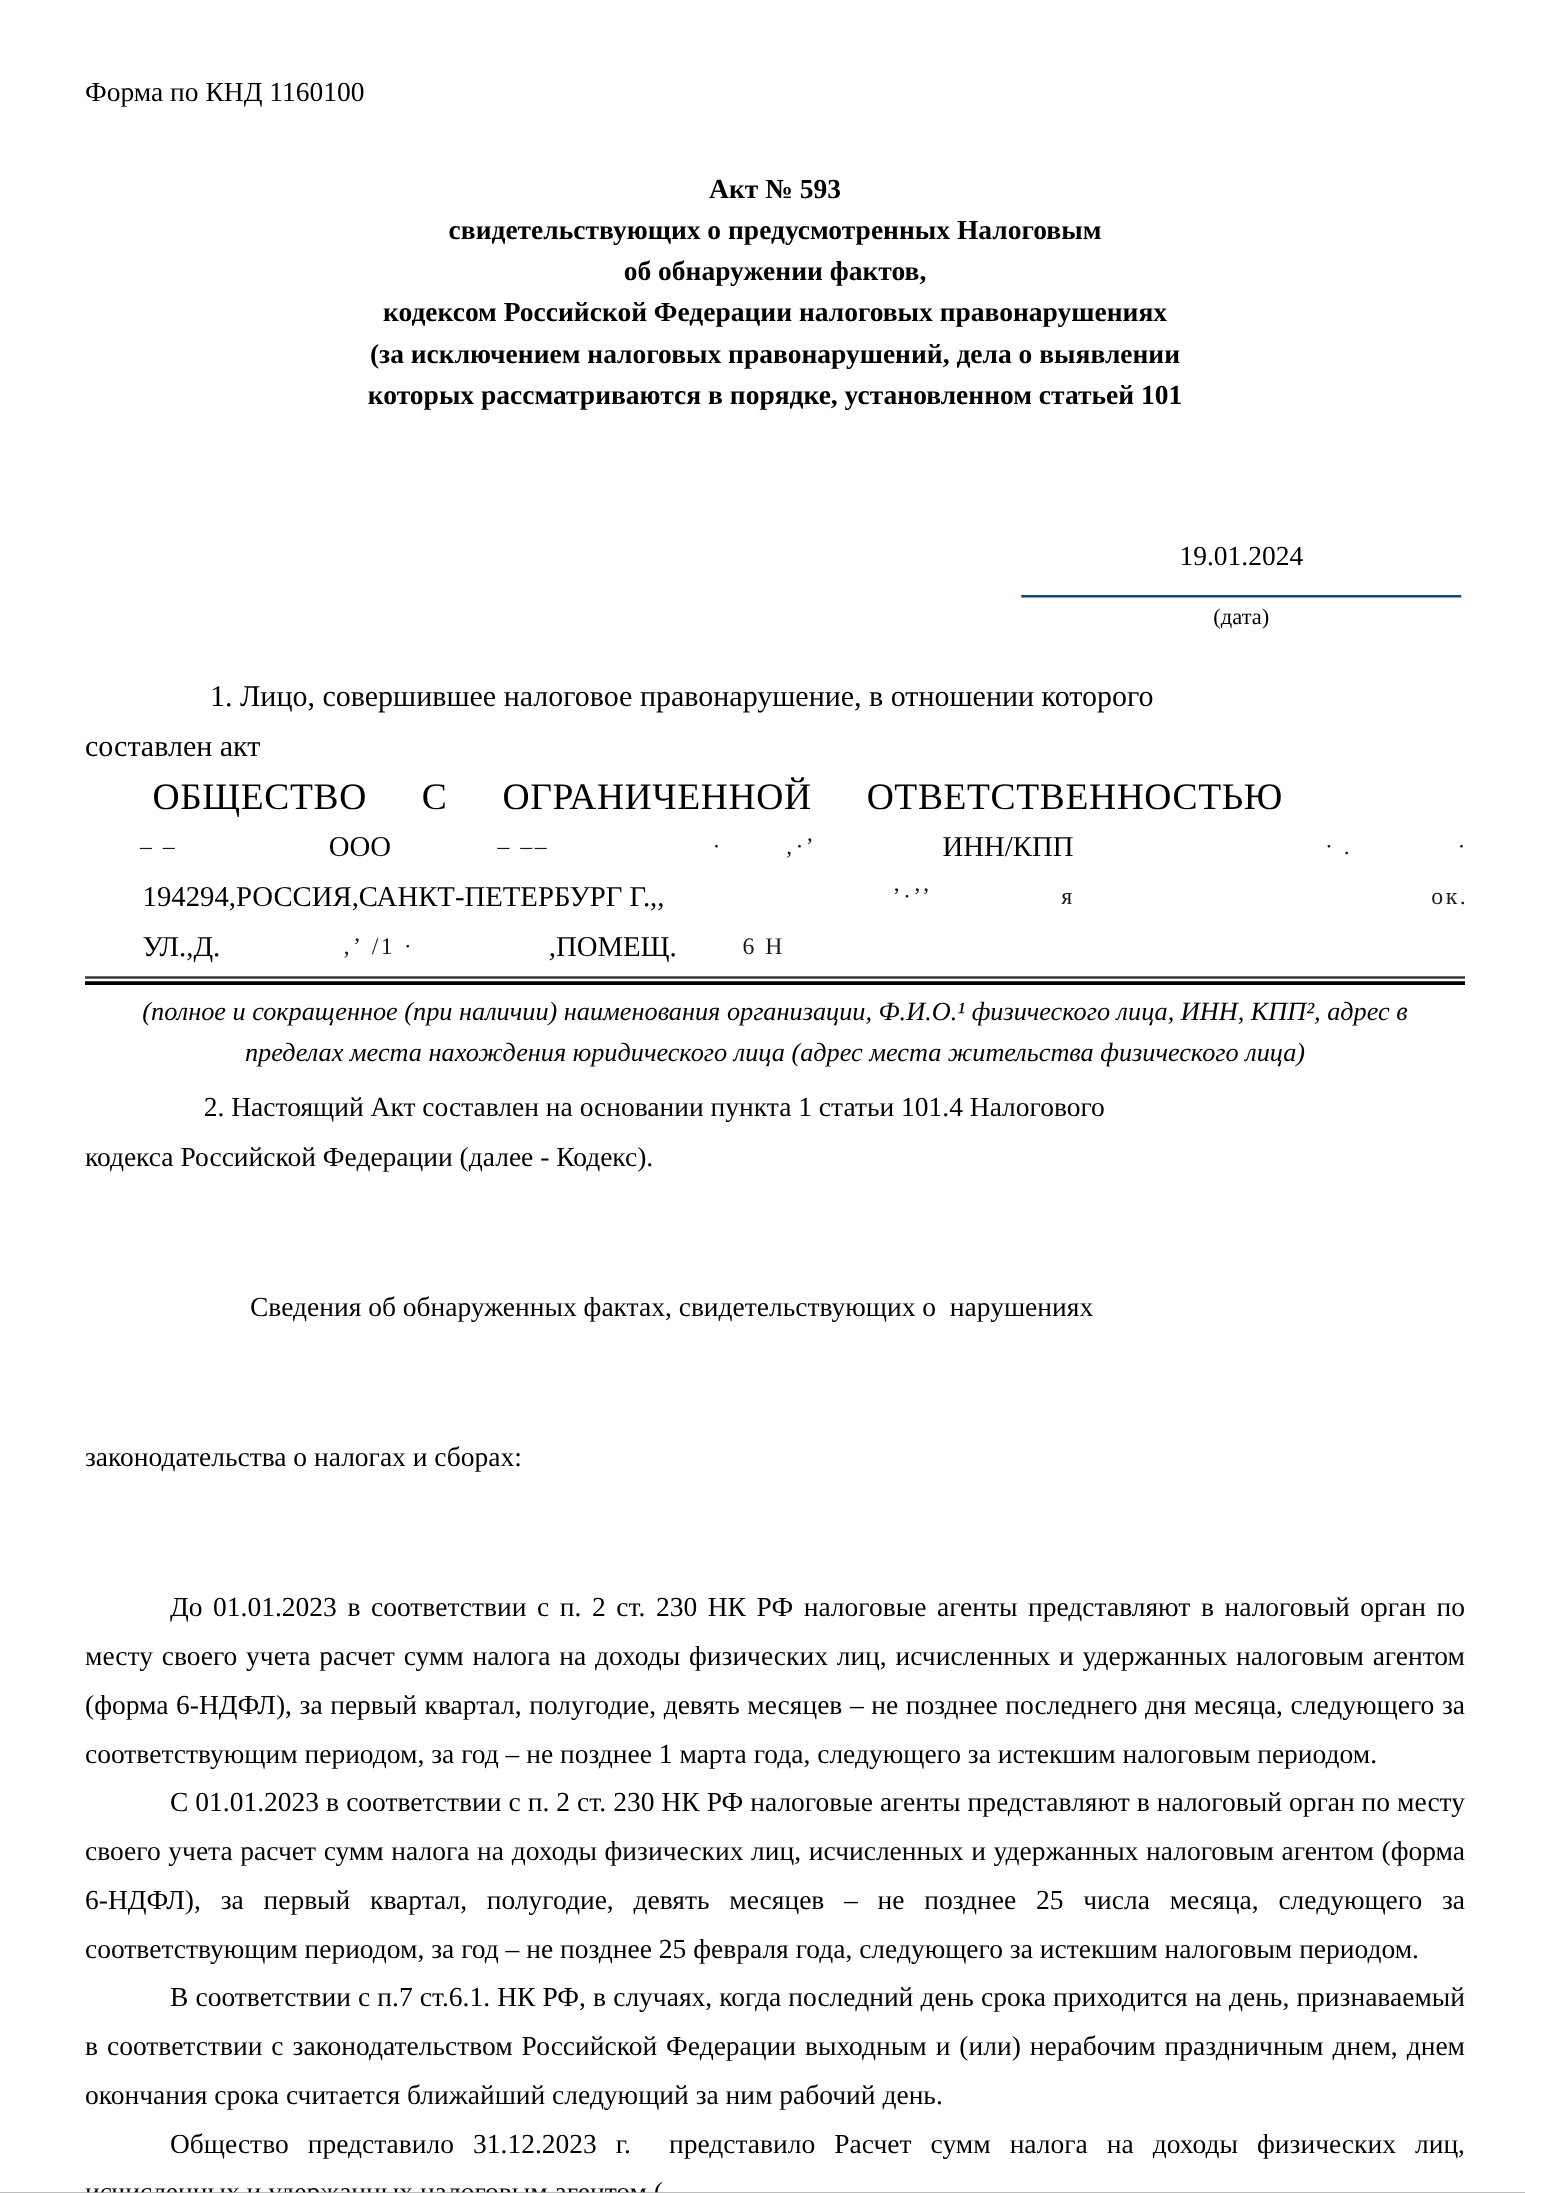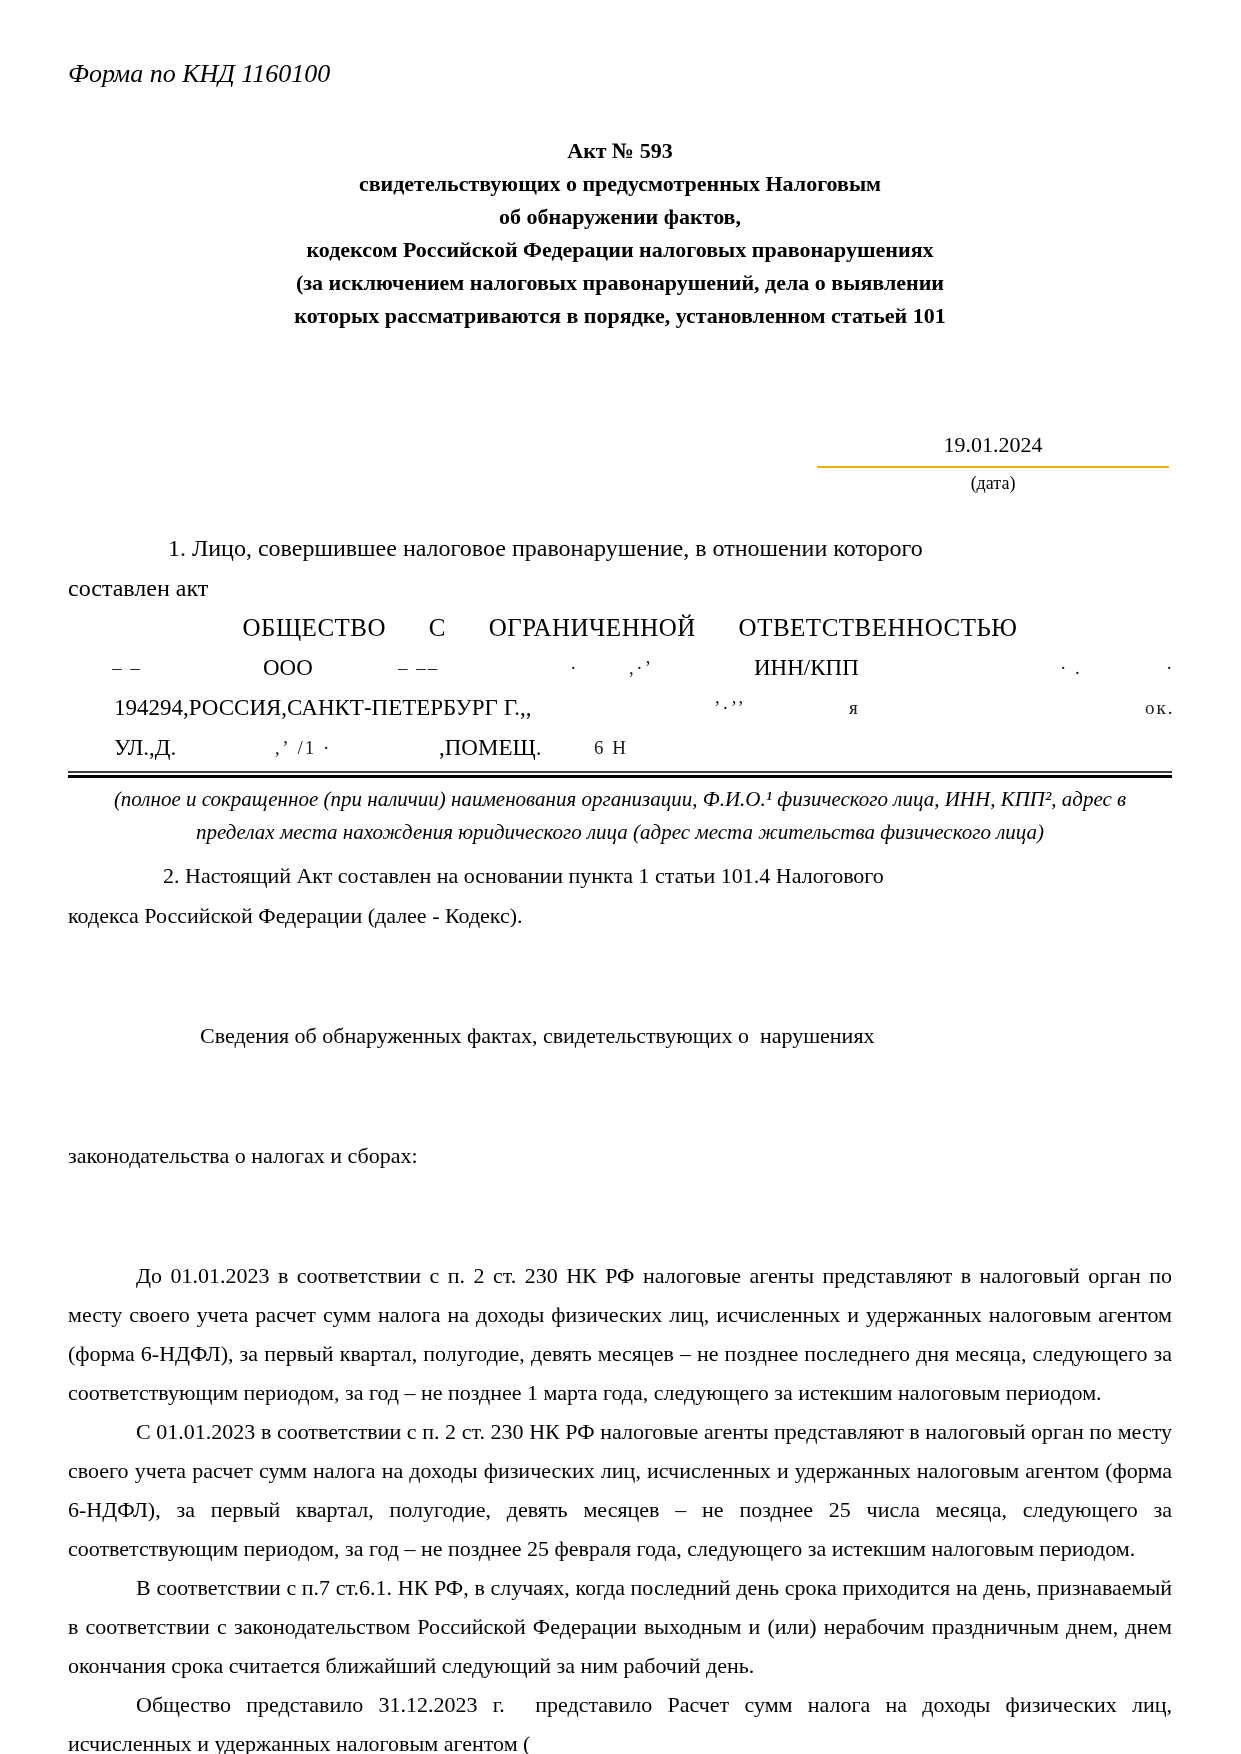--- a/index.html
+++ b/index.html
@@ -8,43 +8,43 @@
     width:1241px; height:1754px;
     margin:0 auto;
     background:#ffffff;
     color:#000;
     font-family:"Liberation Serif","DejaVu Serif",serif;
     overflow:hidden;
     box-sizing:border-box;
   }
   .content { padding:0 69px 0 68px; box-sizing:border-box; }
 
-  .form-code { padding-top:60px; font-size:26px; line-height:28px;font-style:italic; }
+  .form-code { padding-top:60px; font-size:22px; line-height:28px; }
 
   .title-block {
     margin-top:46px;
     text-align:center;
     font-weight:bold;
     font-size:22px;
     line-height:33px;
   }
 
   .date-block {
     width:352px;
     margin:100px 3px 0 auto;
     text-align:center;
     font-size:22px;
   }
-  .date-value { border-bottom:2px solid #eab308; padding-bottom:8px; line-height:26px; }
+  .date-value { border-bottom:2px solid #0c4a6e; padding-bottom:18px; line-height:26px; }
   .date-caption { font-size:18px; line-height:30px; }
 
   .s1-intro { margin-top:30px; font-size:24px; line-height:40px; }
   .s1-intro .l1 { text-indent:100px; }
 
-  .org-line { font-size:25px; line-height:40px; margin-left:20px;text-align:center; }
+  .org-line { font-size:30px; line-height:40px; margin-left:54px; }
   .org-name { word-spacing:36px; letter-spacing:.5px; }
 
   .redline { position:relative; height:40px; font-size:23px; }
   .redline span { position:absolute; top:0; line-height:40px; }
   .rem { color:#1a1a1a; font-size:19px; letter-spacing:2px; }
 
   .addr { position:relative; font-size:23px; line-height:40px; margin-left:46px; }
   .addr .frag { color:#1a1a1a; font-size:19px; letter-spacing:2px; }
   .abs { position:absolute; top:0; line-height:40px; }
 

